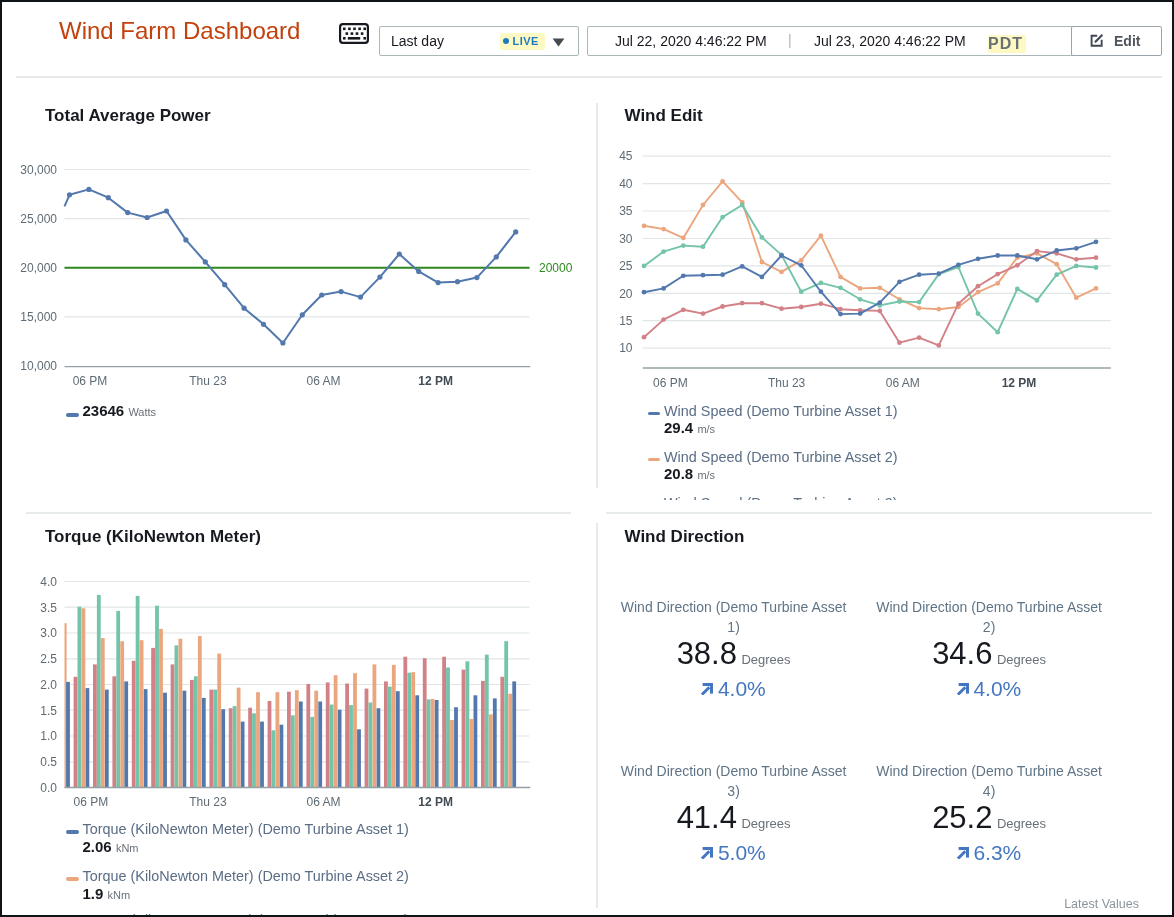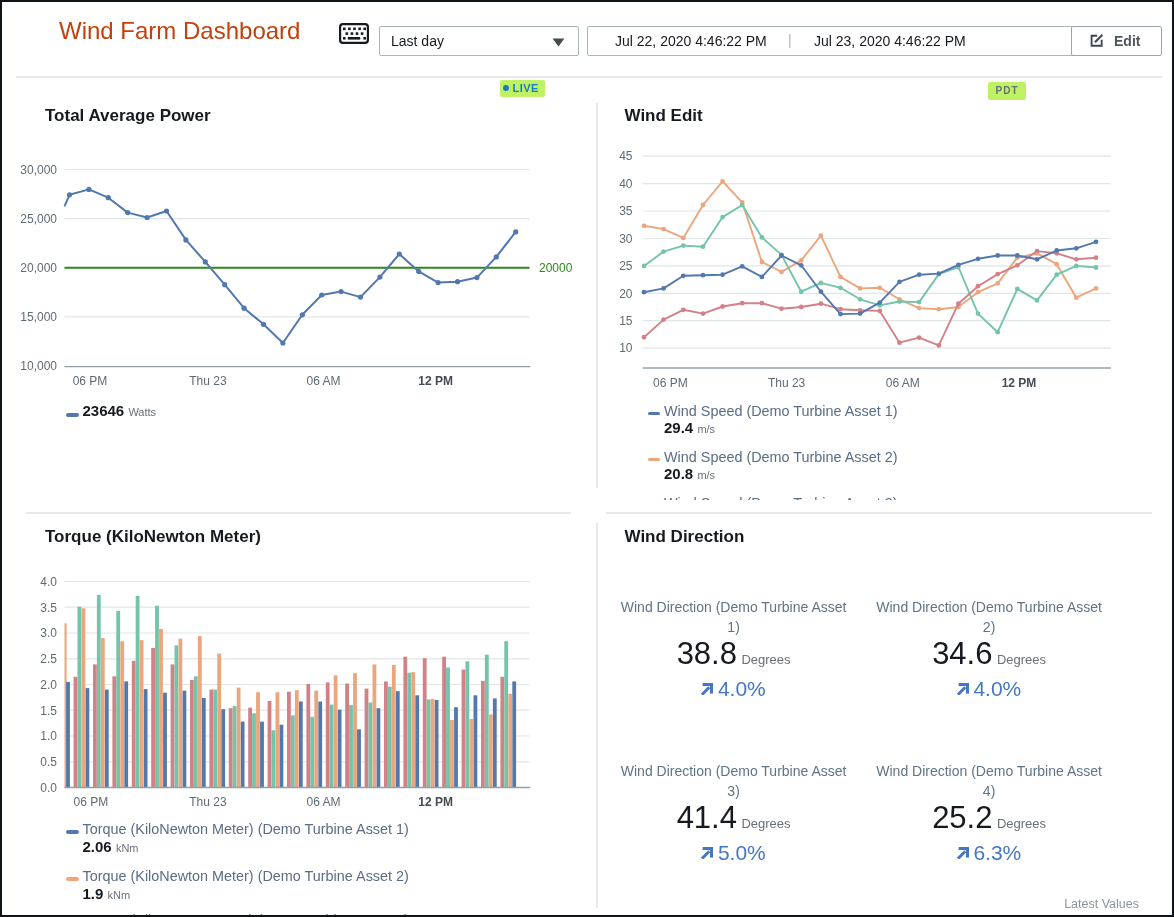--- a/index.html
+++ b/index.html
@@ -19,21 +19,21 @@
 .leg-body { }
 .leg-val { font-size:15px; color:#16191f; line-height:13px; margin-top:1.5px; }
 .leg-val b { font-size:15px; }
 .leg-unit { font-size:11px; color:#687078; font-weight:normal; }
 .kpi { position:absolute; width:254px; text-align:center; }
 .kpi-label { font-size:14px; color:#5f7486; line-height:20px; }
 .kpi-vrow { line-height:34px; }
 .kpi-num { font-size:31px; color:#16191f; }
 .kpi-unit { font-size:13px; color:#687078; }
 .kpi-trend { margin-top:-0.5px; font-size:21px; color:#4577c1; }
-.badge { display:inline-block; background:#bef264; border-radius:2px; font-weight:bold;margin-top:47px; }
+.badge { display:inline-block; background:#fef9c3; border-radius:2px; font-weight:bold; }
 .ctl svg { display:block; }
 </style></head>
 <body>
 <div class="page">
 
 <div class="hdr-title">Wind Farm Dashboard</div>
 <svg class="abs" style="left:337px;top:21px" width="30" height="21" viewBox="0 0 30 21">
 <rect x="1.1" y="1.1" width="27.8" height="18.8" rx="2.8" fill="#fff" stroke="#16191f" stroke-width="2.2"></rect>
 <g fill="#16191f">
 <rect x="4" y="4.5" width="2.6" height="2.6"></rect>
@@ -56,21 +56,21 @@
   <span style="position:absolute;right:13px;top:10.5px;">
         <svg width="13" height="9" viewBox="0 0 13 9">
           <path d="M0.6 0.6 L6.5 8.4 L12.4 0.6 Z" fill="#434a52"></path>
         </svg>
       </span>
 </div>
 <div class="ctl" style="left:585px;width:523px;">
   <span style="position:absolute;left:27px;top:6px;">Jul 22, 2020 4:46:22 PM</span>
   <span style="position:absolute;left:200px;top:5px;color:#aab7b8;">|</span>
   <span style="position:absolute;left:226px;top:6px;">Jul 23, 2020 4:46:22 PM</span>
-  <span class="badge" style="position:absolute;left:400px;top:8px;width:38px;height:18px;text-align:center;font-size:10px;color:#687078;line-height:18px;letter-spacing:1px;">PDT</span>
+  <span class="badge" style="position:absolute;left:400px;top:8px;width:38px;height:18px;text-align:left;font-size:16px;color:#687078;line-height:18px;letter-spacing:1px;">PDT</span>
   <span style="position:absolute;right:14px;top:10.5px;">
         <svg width="13" height="9" viewBox="0 0 13 9">
           <path d="M0.6 0.6 L6.5 8.4 L12.4 0.6 Z" fill="#434a52"></path>
         </svg>
       </span>
 </div>
 <div class="ctl" style="left:1069px;width:91px;border-color:#9aa5ab;">
   <span style="position:absolute;left:18px;top:5.5px;">
         <svg width="14" height="14" viewBox="0 0 14 15">
           <g fill="none" stroke="#3f4852" stroke-width="2">

